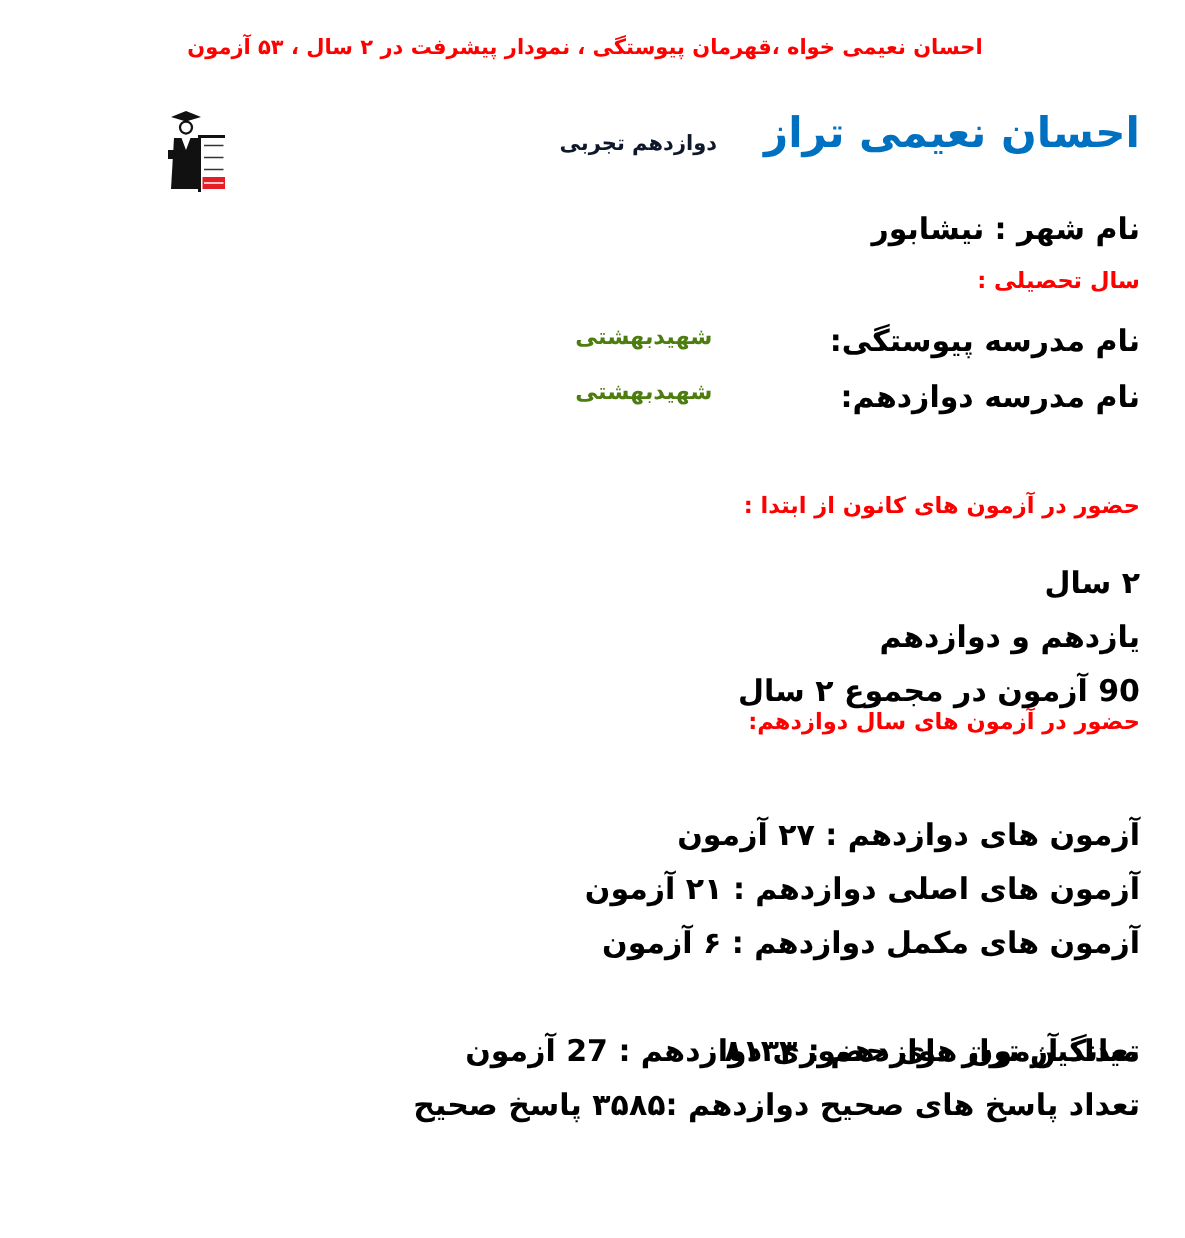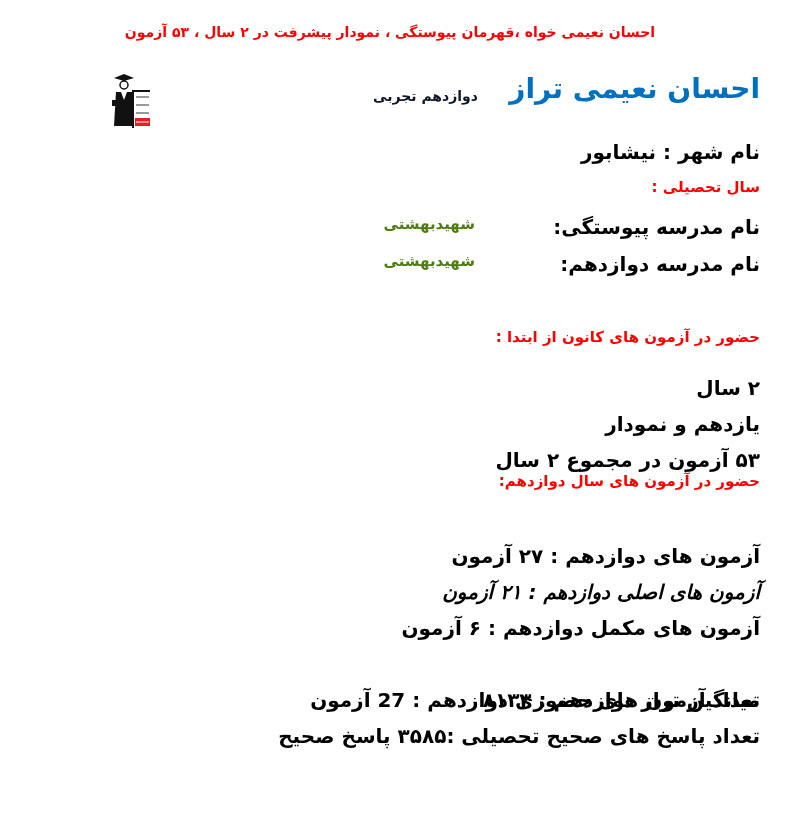--- a/index.html
+++ b/index.html
@@ -64,22 +64,22 @@
 <div class="abs line red" style="top:178px;">سال تحصیلی :</div>
 
 <div class="abs line" style="top:215px;">نام مدرسه پیوستگی:</div>
 <div class="abs val" style="top:215px; right:315px;">شهیدبهشتی</div>
 
 <div class="abs line" style="top:252px;">نام مدرسه دوازدهم:</div>
 <div class="abs val" style="top:252px; right:315px;">شهیدبهشتی</div>
 
 <div class="abs line red" style="top:304px;margin-top:24px;">حضور در آزمون های کانون از ابتدا :</div>
 <div class="abs line big" style="top:340px;">۲ سال</div>
-<div class="abs line big" style="top:376px;">یازدهم و نمودار</div>
-<div class="abs line big" style="top:412px;">۵۳ آزمون در مجموع ۲ سال</div>
+<div class="abs line big" style="top:376px;">یازدهم و دوازدهم</div>
+<div class="abs line big" style="top:412px;">90 آزمون در مجموع ۲ سال</div>
 
 <div class="abs line red" style="top:472px;">حضور در آزمون های سال دوازدهم:</div>
 <div class="abs line big" style="top:508px;">آزمون های دوازدهم : ۲۷ آزمون</div>
-<div class="abs line big" style="top:544px;font-style:italic;">آزمون های اصلی دوازدهم : ۲۱ آزمون</div>
+<div class="abs line big" style="top:544px;">آزمون های اصلی دوازدهم : ۲۱ آزمون</div>
 <div class="abs line big" style="top:580px;">آزمون های مکمل دوازدهم : ۶ آزمون</div>
 <div class="abs line big" style="top:652px;">میانگین تراز دوازدهم : ۸۱۳۳</div>
 <div class="abs line big" style="top:652px;">تعداد آزمون های حضوری دوازدهم : 27 آزمون</div>
-<div class="abs line big" style="top:688px;">تعداد پاسخ های صحیح تحصیلی :۳۵۸۵ پاسخ صحیح</div>
+<div class="abs line big" style="top:688px;">تعداد پاسخ های صحیح دوازدهم :۳۵۸۵ پاسخ صحیح</div>
 
 </body></html>

